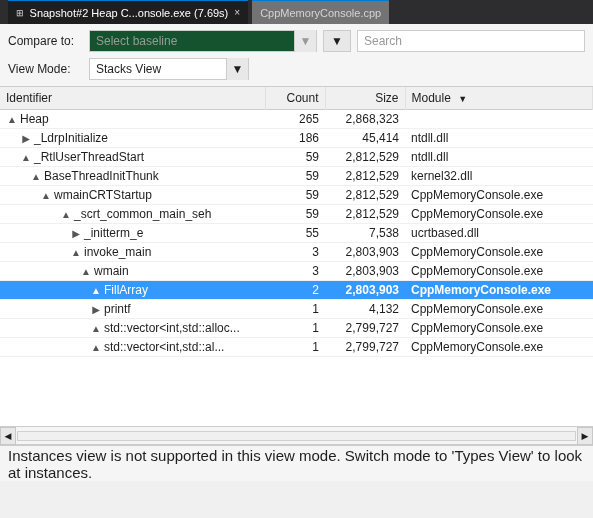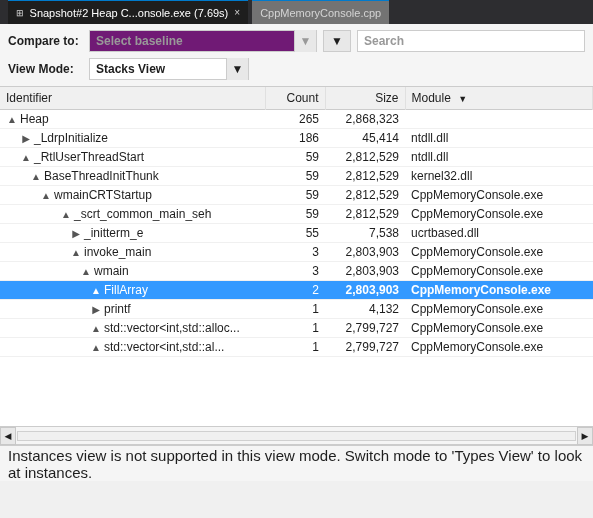--- a/index.html
+++ b/index.html
@@ -53,31 +53,30 @@
       border-bottom: 1px solid #cccccc;
       padding: 6px 8px;
       display: flex;
       flex-direction: column;
       gap: 6px;
     }
     .toolbar-row {
       display: flex;
       align-items: center;
       gap: 6px;
-      font-weight: bold;
     }
     .toolbar-label {
       color: #1e1e1e;
       font-size: 12px;
       width: 75px;
       flex-shrink: 0;
     }
     .select-box {
       border: 1px solid #cccccc;
-      background: #701a75;
+      background: #14532d;
       height: 22px;
       display: flex;
       align-items: center;
       padding: 0 6px;
       flex: 1;
       max-width: 240px;
       font-size: 12px;
       color: #999;
       position: relative;
     }

